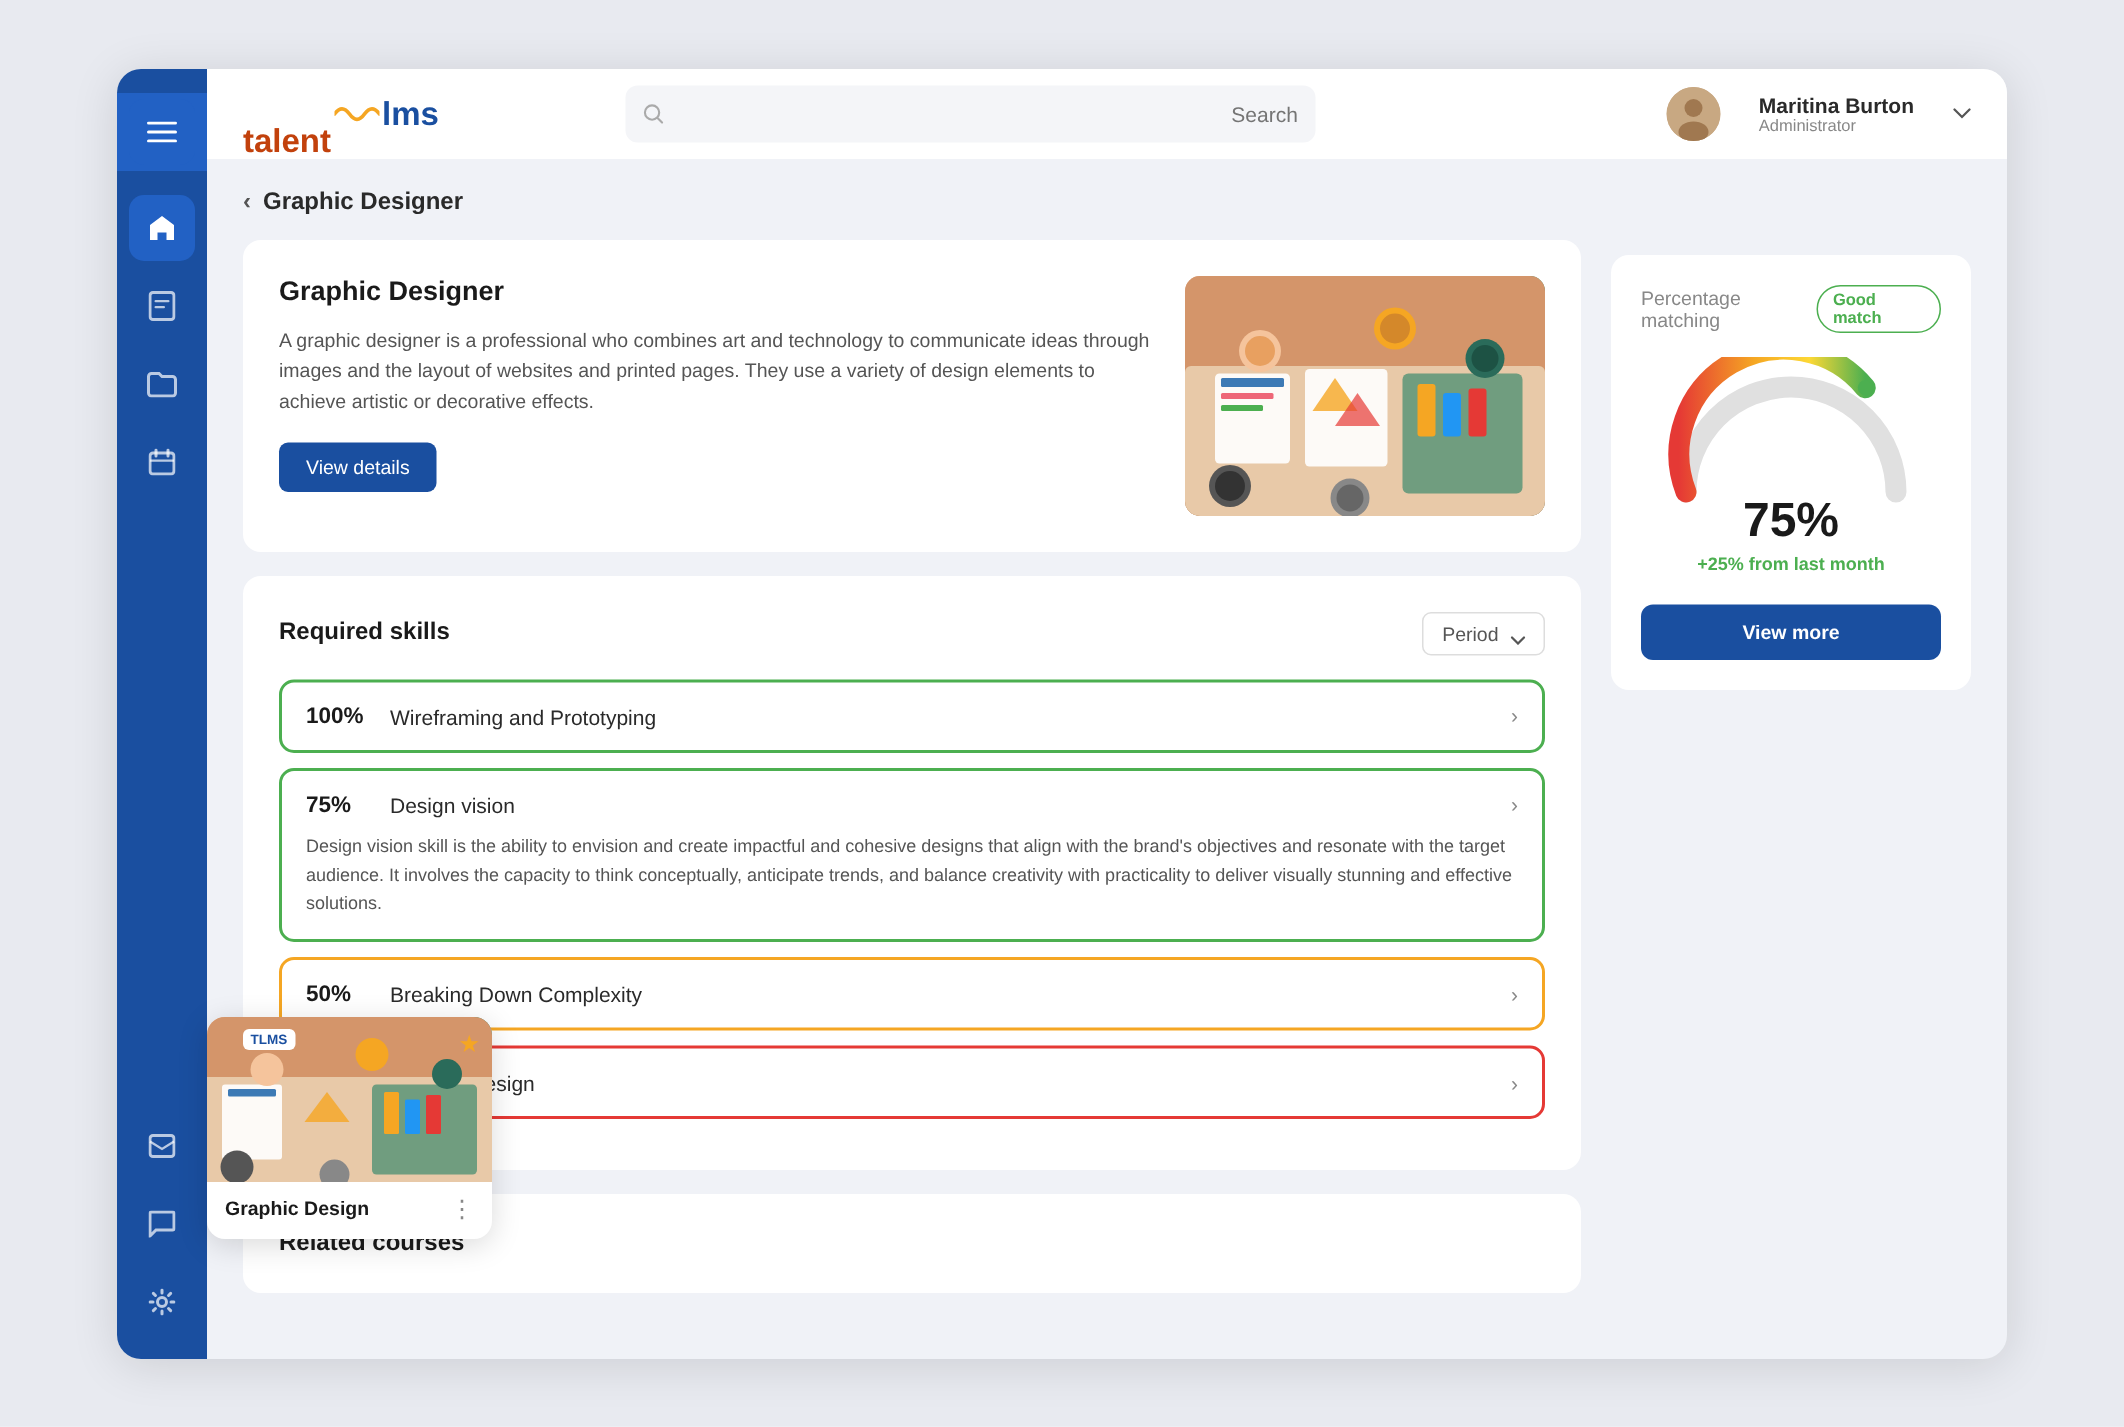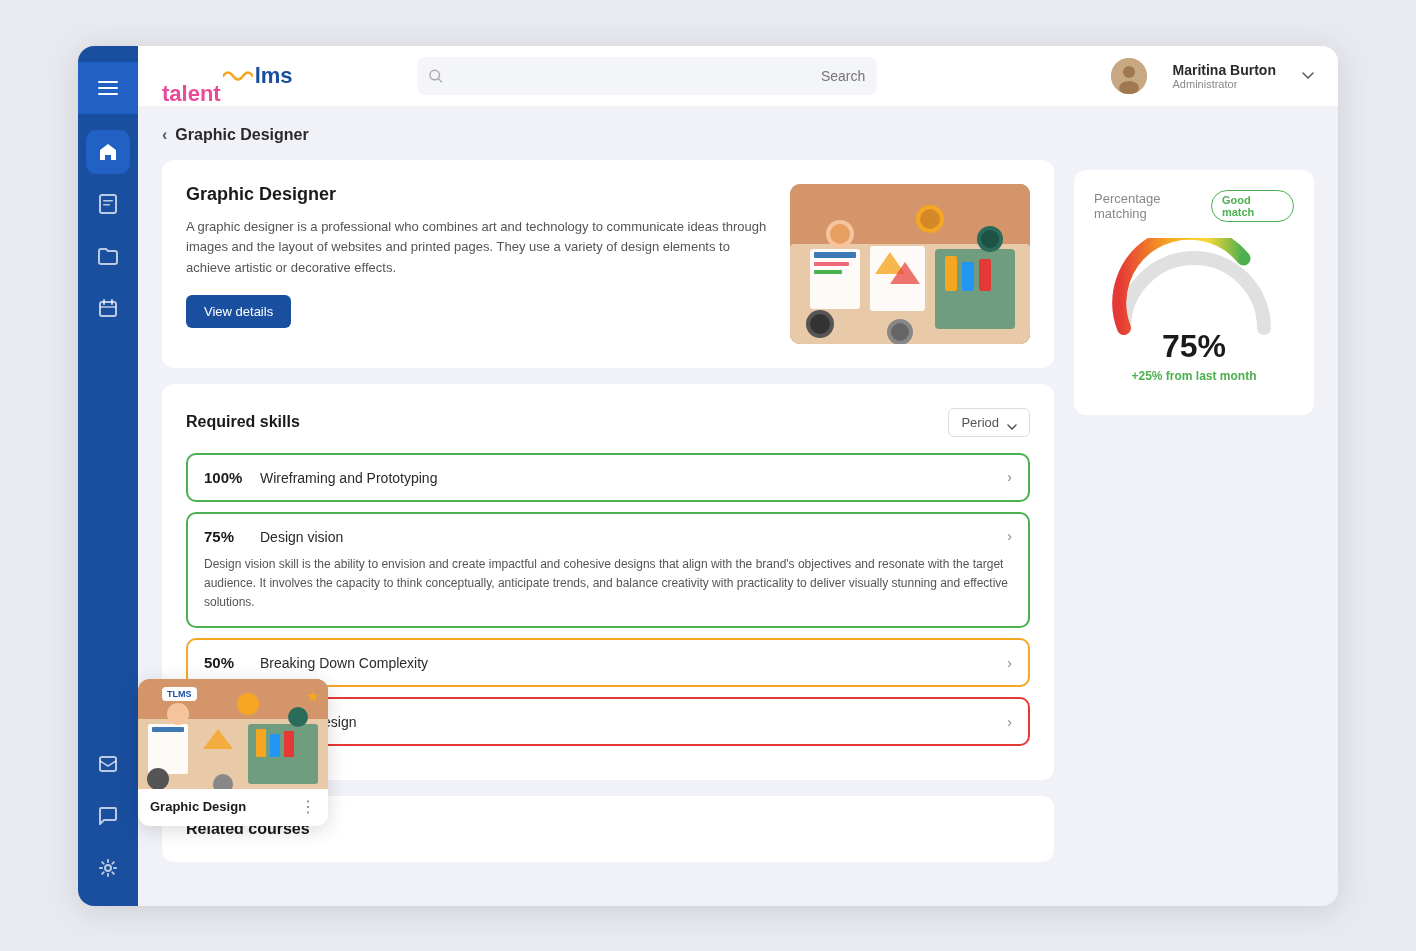--- a/index.html
+++ b/index.html
@@ -80,21 +80,21 @@
       gap: 16px;
       flex-shrink: 0;
     }
     .logo {
       display: flex;
       align-items: center;
       gap: 2px;
       font-size: 22px;
       font-weight: 600;
     }
-    .logo-talent { color: #ec4899; margin-top: 36px; }
+    .logo-talent { color: #c2410c; margin-top: 36px; }
     .logo-lms { color: #1a4fa0; }
     .logo-wave {
       width: 30px;
       height: 14px;
     }
     .search-bar {
       flex: 1;
       max-width: 460px;
       margin: 0 auto;
       background: #f4f5f8;
@@ -624,20 +624,21 @@
 
               <path d="M 20 90 A 70 70 0 0 1 139.5 20.5" stroke="url(#gaugeGrad)" stroke-width="14" fill="none" stroke-linecap="round"></path>
 
               <circle cx="139.5" cy="20.5" r="5" fill="#4caf50"></circle>
             </svg>
             <div class="gauge-percent">75%</div>
             <div class="gauge-change">
               <span>+25%</span><span> from last month</span>
             </div>
           </div>
+          <button class="view-more-btn">View more</button>
         </div>
       </div>
     </div>
   </div>
 
   <div class="floating-card">
     <div class="floating-card-img">
       <svg width="190" height="110" viewBox="0 0 190 110" fill="none">
         <rect width="190" height="110" fill="#d4956a"></rect>
         <rect x="0" y="40" width="190" height="70" fill="#e8c9a8"></rect>

